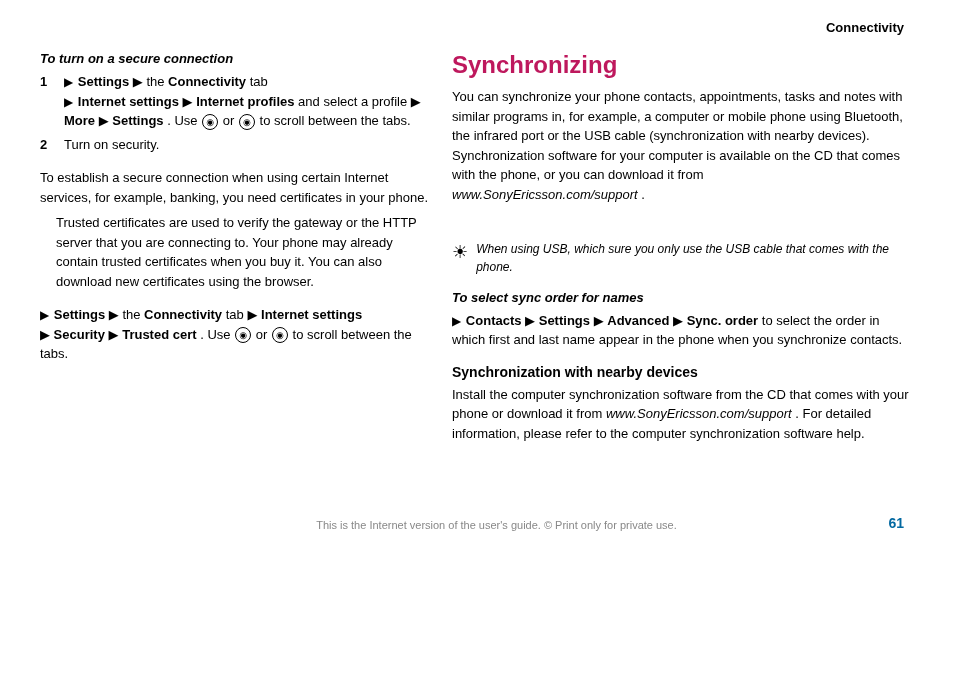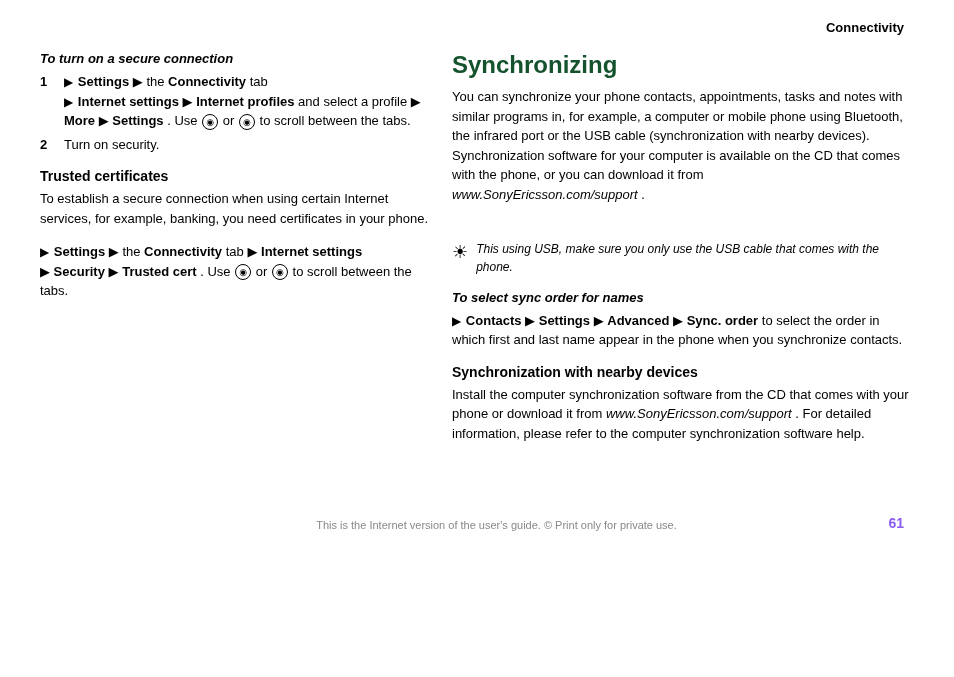--- a/index.html
+++ b/index.html
@@ -48,21 +48,21 @@
     .section-title-bold {
       font-size: 14px;
       font-weight: bold;
       margin-bottom: 5px;
       color: #000;
     }
     .h1-title {
       font-size: 24px;
       font-weight: bold;
       margin-bottom: 8px;
-      color: #14532d;
+      color: #be185d;
     }
     p {
       font-size: 13px;
       line-height: 1.5;
       color: #000;
       margin-bottom: 6px;
     }
     .step {
       display: flex;
       margin-bottom: 4px;
@@ -114,21 +114,21 @@
       font-size: 11px;
       color: #888;
       padding-left: 39px;
     }
     .page-number {
       position: absolute;
       bottom: 15px;
       right: 50px;
       font-size: 14px;
       font-weight: bold;
-      color: #8b5cf6;
+      color: #0369a1;
     }
     .inline-bold {
       font-weight: bold;
     }
     .circle-btn {
       display: inline-block;
       width: 16px;
       height: 16px;
       border: 1px solid #000;
       border-radius: 50%;
@@ -182,24 +182,22 @@
           <span> to scroll between the tabs.</span>
         </div>
       </div>
 
       <div class="step">
         <div class="step-num">2</div>
         <div class="step-content">Turn on security.</div>
       </div>
 
       <div class="section-gap">
-        <div class="section-title-bold">
-          <span>Trusted certificates</span>
-        </div>
         <p>To establish a secure connection when using certain Internet services, for example, banking, you need certificates in your phone.</p>
+        <p class="indent">Trusted certificates are used to verify the gateway or the HTTP server that you are connecting to. Your phone may already contain trusted certificates when you buy it. You can also download new certificates using the browser.</p>
       </div>
 
       <div class="section-gap">
         <p>
           <span class="arrow">▶</span>
           <span class="inline-bold">Settings</span>
           <span> ▶ the </span>
           <span class="inline-bold">Connectivity</span>
           <span> tab ▶ </span>
           <span class="inline-bold">Internet settings</span>
@@ -228,21 +226,21 @@
         <span class="italic-link">www.SonyEricsson.com/support</span>
         <span>.</span>
       </p>
 
       <p>
         <span>&nbsp;&nbsp;&nbsp;&nbsp;</span>
       </p>
 
       <div class="tip-box">
         <div class="tip-icon">☀</div>
-        <div class="tip-text">This using USB, make sure you only use the USB cable that comes with the phone.</div>
+        <div class="tip-text">When using USB, which sure you only use the USB cable that comes with the phone.</div>
       </div>
 
       <div class="section-gap">
         <div class="section-title-bold-italic">
           <span>To select sync order for names</span>
         </div>
         <p>
           <span class="arrow">▶</span>
           <span class="inline-bold">Contacts</span>
           <span> ▶ </span>

